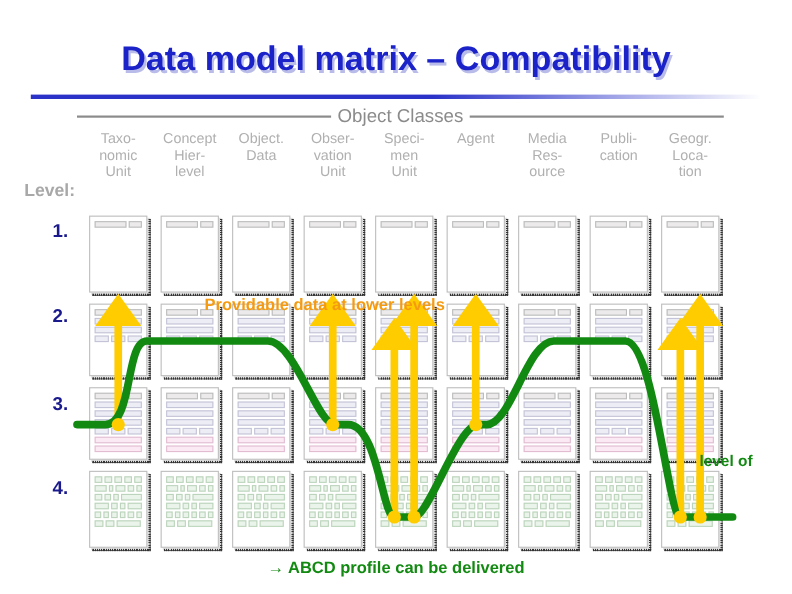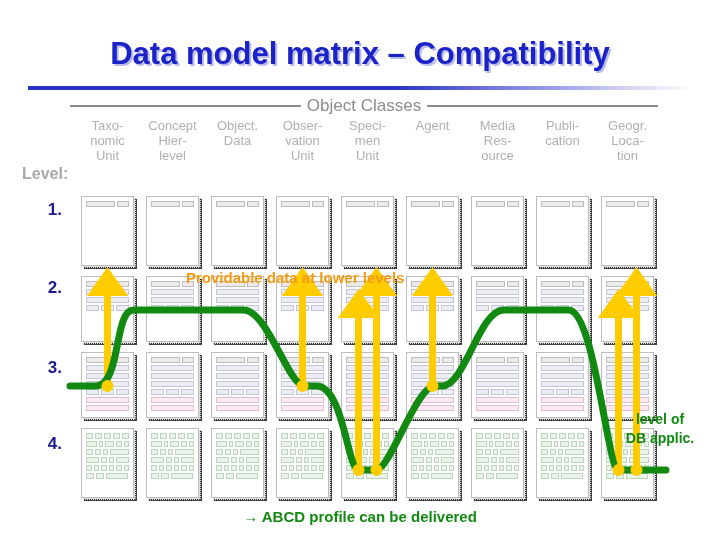--- a/index.html
+++ b/index.html
@@ -1167,19 +1167,18 @@
       <circle cx="376.5" cy="470" r="6" fill="#ffcc00"></circle>
       <circle cx="618.5" cy="470" r="6" fill="#ffcc00"></circle>
       <circle cx="636.5" cy="470" r="6" fill="#ffcc00"></circle>
     </g>
 </svg>
 
 <div id="providable-note">Providable data at lower levels</div>
 
 <div id="max-level-note">
   <div>level of</div>
-  <div>DB applic.</div>
 </div>
 
 <div id="bottom-note">
   <span class="arrowglyph">→</span>
   <span>ABCD profile can be delivered</span>
 </div>
 
 </body></html>

